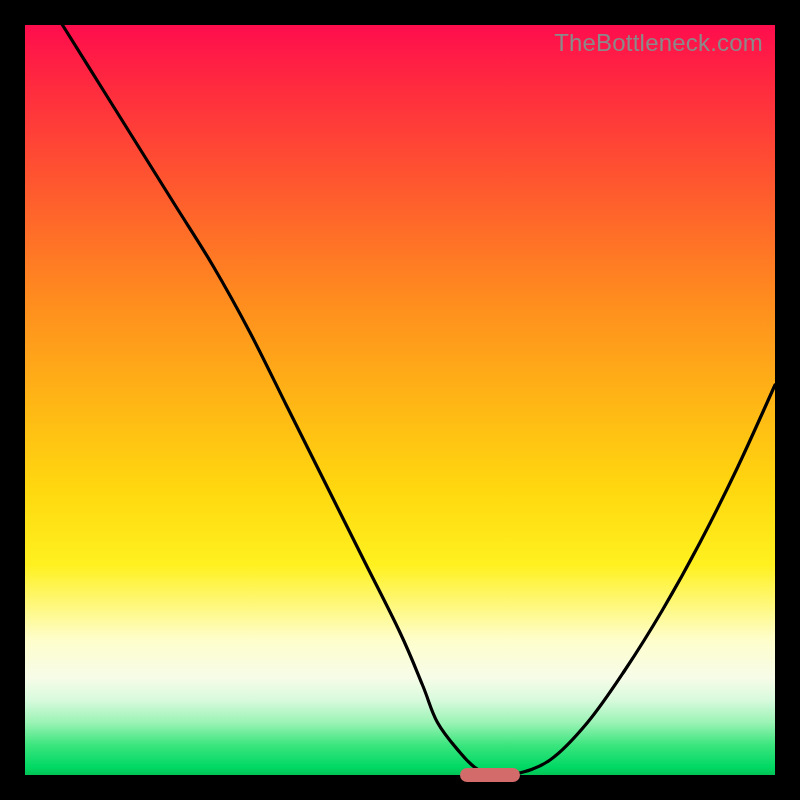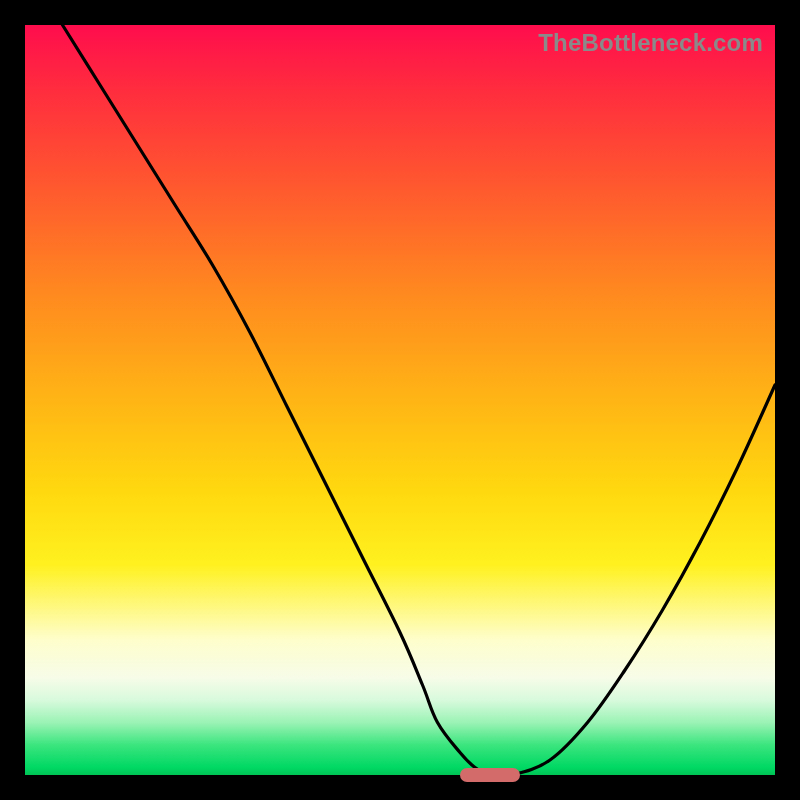--- a/index.html
+++ b/index.html
@@ -41,21 +41,21 @@
       #00d863 99%,
       #00c455 100%
     );
   }
   .watermark {
     position: absolute;
     top: 4px;
     right: 12px;
     color: #8a8a8a;
     font-size: 24px;
-    font-weight: 700;
+    font-weight: 400;
     letter-spacing: 0.2px;
     user-select: none;
   }
   svg.curve {
     position: absolute;
     left: 0;
     top: 0;
     width: 750px;
     height: 750px;
     overflow: visible;

